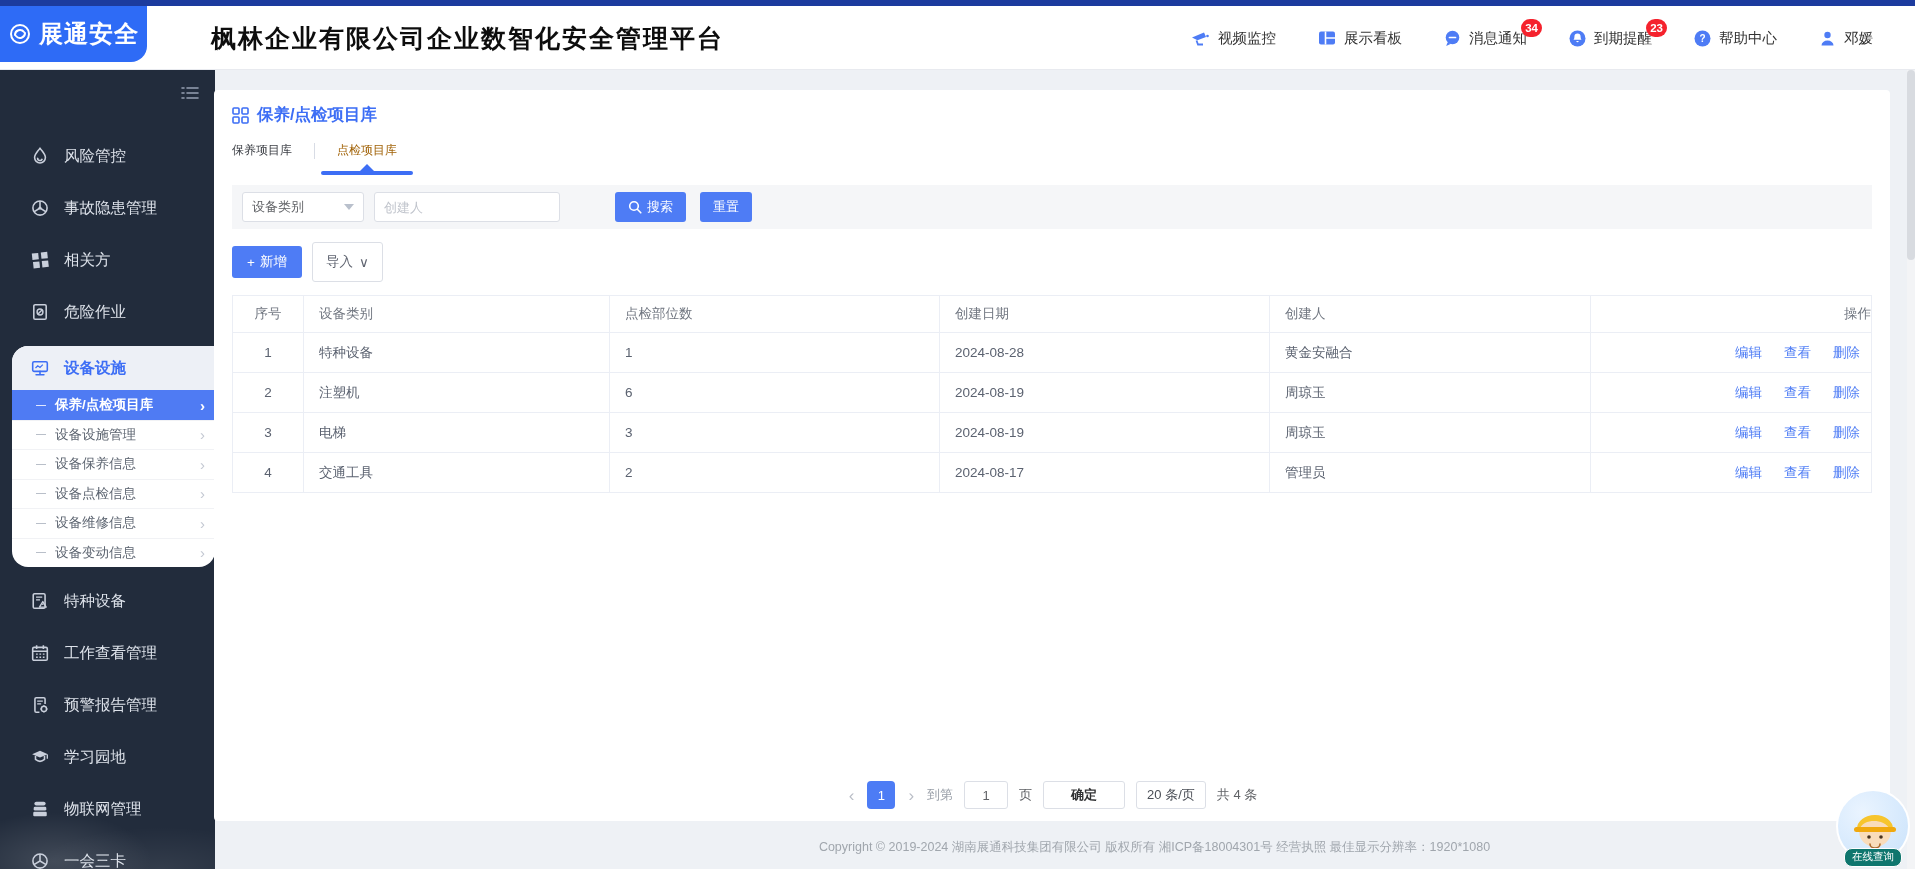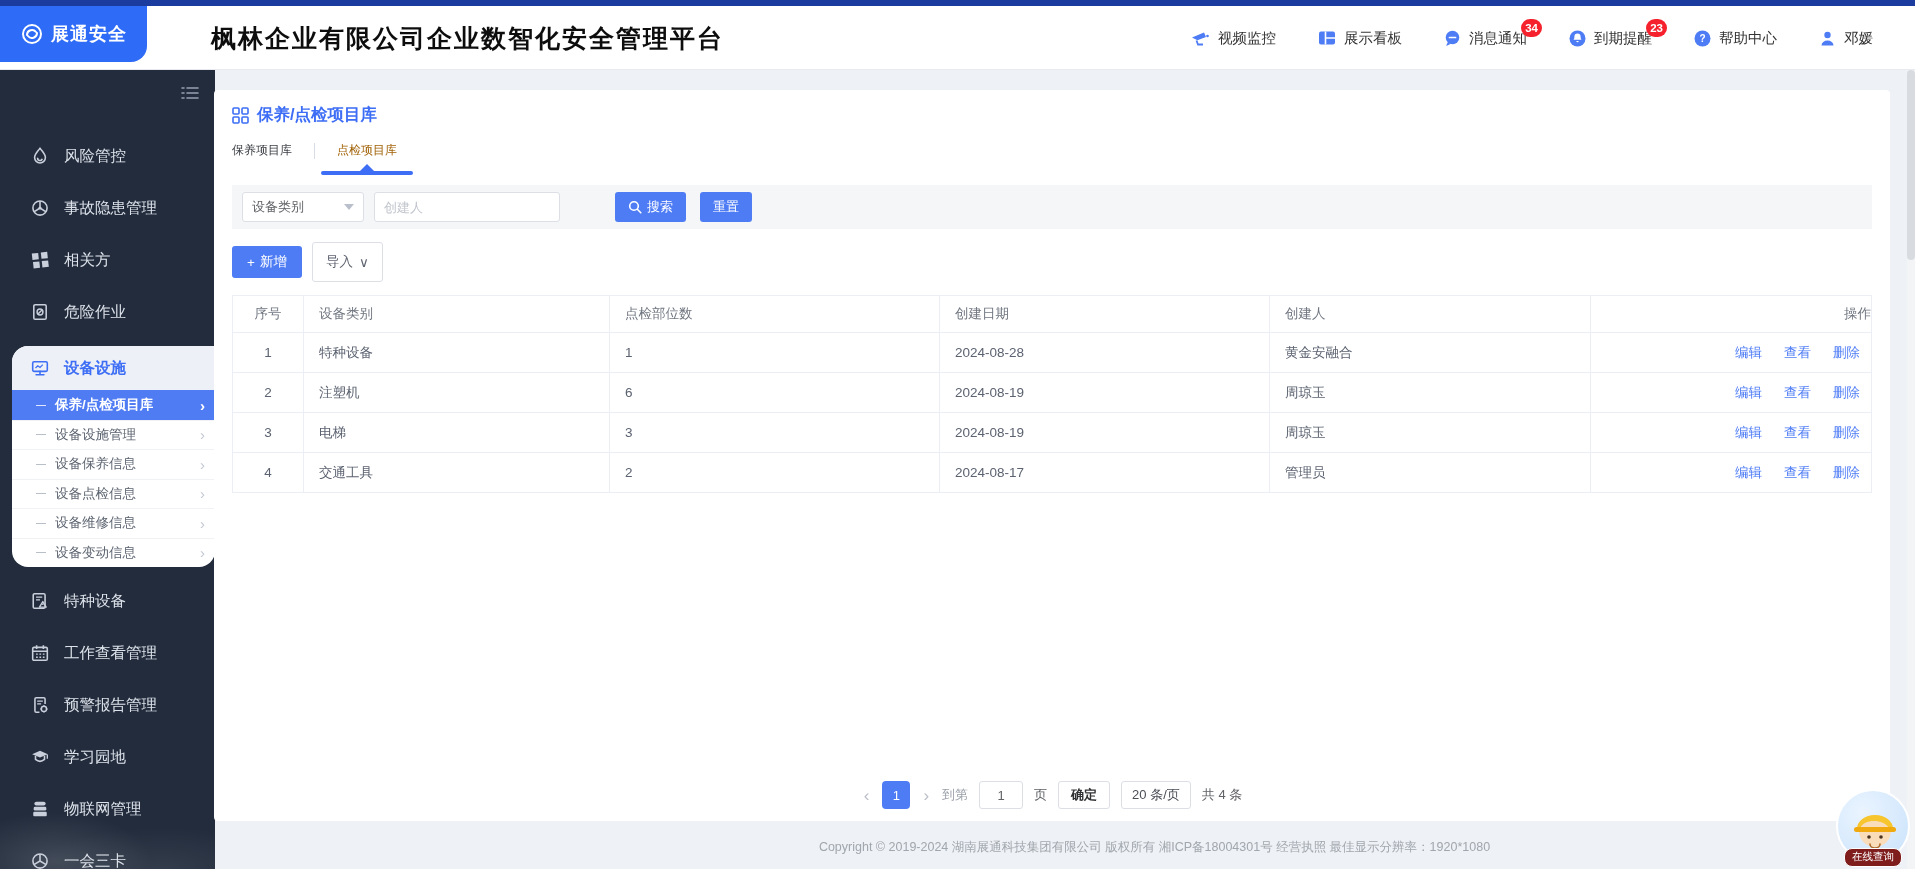--- a/index.html
+++ b/index.html
@@ -6,21 +6,21 @@
   html,body { width:1915px; height:869px; overflow:hidden; }
   body {
     font-family:"Liberation Sans","DejaVu Sans",sans-serif;
     background:#eef1f5; position:relative; color:#333;
   }
   
   .topstrip { position:absolute; top:0; left:0; right:0; height:6px; background:#1c3b9e; z-index:20; }
   .header { position:absolute; top:0; left:0; right:0; height:70px; background:#fff; border-bottom:1px solid #e8eaef; z-index:10; }
   .logo { position:absolute; left:0; top:6px; width:147px; height:56px; background:#2e6bf6;
           border-radius:0 0 16px 0; display:flex; align-items:center; justify-content:center; gap:7px;
-          color:#fff; font-size:18px; font-weight:800; letter-spacing:1px; }
+          color:#fff; font-size:24px; font-weight:800; letter-spacing:1px; }
   .app-title { position:absolute; left:211px; top:0; height:70px; padding-top:6px; display:flex; align-items:center;
                font-size:25px; font-weight:800; color:#0d0d0d; letter-spacing:2px; }
   .topnav { position:absolute; right:42px; top:6px; height:64px; display:flex; align-items:center; gap:42px; }
   .topnav-item { position:relative; display:flex; align-items:center; gap:8px; font-size:14.5px; color:#333; cursor:pointer; }
   .topnav-item svg { display:block; }
   .badge { position:absolute; top:-10px; right:-15px; min-width:18px; height:18px; padding:0 4px;
            background:#f5222d; color:#fff; font-size:11.5px; line-height:18px; text-align:center;
            border-radius:9px; font-weight:600; }
   
   .sidebar { position:absolute; left:0; top:70px; bottom:0; width:215px; background:#222c3c; overflow:hidden; }
@@ -92,35 +92,35 @@
   .op-link { color:#4d7cf5; margin:0 11px; cursor:pointer; }
   
   .pagination { position:absolute; left:0; right:0; bottom:12px; display:flex; align-items:center;
                 justify-content:center; gap:11px; font-size:13px; color:#606266; }
   .pg-arrow { color:#b9bdc6; font-size:17px; line-height:1; cursor:pointer; padding:0 2px; }
   .pg-page { width:28px; height:28px; background:#4d7cf5; color:#fff; border-radius:4px;
              display:flex; align-items:center; justify-content:center; font-size:13px; cursor:pointer; }
   .pg-goto-label { color:#9aa0a9; }
   .pg-input { width:44px; height:28px; border:1px solid #dcdfe6; border-radius:3px; text-align:center;
               font-size:13px; color:#606266; outline:none; font-family:inherit; }
-  .pg-confirm { height:28px; padding:0 12px; background:#fff; border:1px solid #dcdfe6; border-radius:3px;
+  .pg-confirm { height:28px; padding:0 27px; background:#fff; border:1px solid #dcdfe6; border-radius:3px;
                 font-size:13px; font-weight:700; color:#303133; cursor:pointer; font-family:inherit; }
   .pg-size { height:28px; padding:0 10px; background:#fff; border:1px solid #dcdfe6; border-radius:3px;
              display:flex; align-items:center; font-size:13px; color:#4a4e56; cursor:pointer; }
   .footer { position:absolute; left:197px; right:0; bottom:13px; text-align:center;
             font-size:12.5px; color:#a0a6ad; }
   
   .scroll-track { position:absolute; right:0; top:70px; bottom:0; width:8px; background:#f3f4f6; }
   .scroll-thumb { position:absolute; right:0; top:70px; width:8px; height:190px; background:#d8dbe0; border-radius:4px; }
   .mascot { position:absolute; right:2px; bottom:2px; width:80px; height:78px; cursor:pointer; z-index:30; }
   .mascot-circle { position:absolute; left:3px; top:0; width:74px; height:74px; border-radius:50%;
                    background:radial-gradient(circle at 35% 30%, #eaf4ff, #c9e2fb); border:2px solid #fff;
                    overflow:hidden; }
   .mascot-ribbon { position:absolute; left:50%; transform:translateX(-50%); bottom:0;
-                   background:#7f1d1d; border:1px solid #fff; border-radius:8px; padding:1px 7px 2px;
+                   background:#0f766e; border:1px solid #fff; border-radius:8px; padding:1px 7px 2px;
                    color:#fff; font-size:10.5px; white-space:nowrap; }
 </style>
 </head>
 <body>
 
 <div class="header">
   <div class="logo">
     <svg width="24" height="24" viewBox="0 0 24 24">
       <circle cx="12" cy="12" r="9" fill="none" stroke="#fff" stroke-width="2"></circle>
       <path d="M7 13 a5 5 0 0 1 9 -3 M17 11 a5 5 0 0 1 -9 3" fill="none" stroke="#fff" stroke-width="2" stroke-linecap="round"></path>

